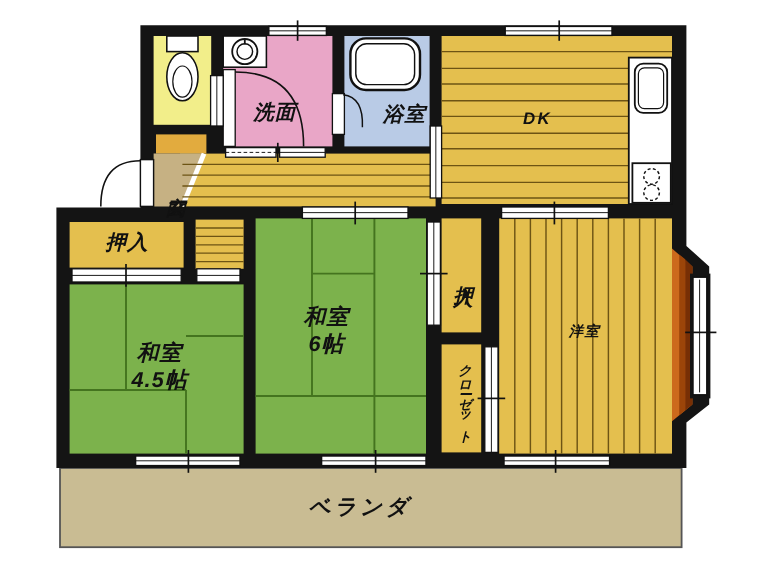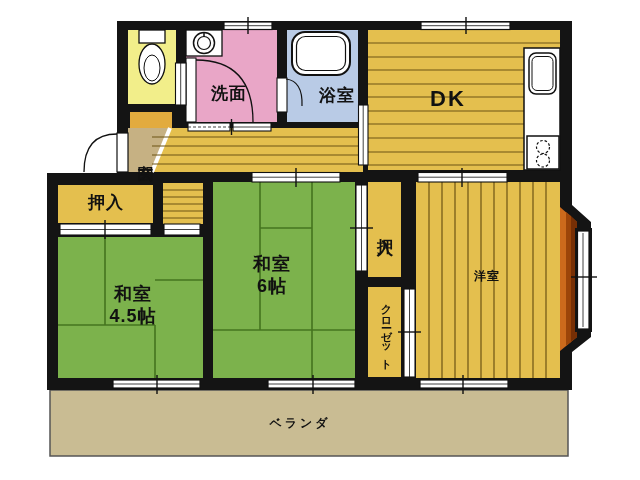--- a/index.html
+++ b/index.html
@@ -4,21 +4,21 @@
 <style>
   html,body { margin:0; padding:0; background:#ffffff; }
   #screen {
     position:relative; width:640px; height:480px; background:#fff; overflow:hidden;
     font-family:"Liberation Sans","DejaVu Sans",sans-serif;
   }
   #plan-svg { position:absolute; left:0; top:0; }
   .lbl {
     position:absolute; transform:translate(-50%,-50%);
     color:#111; font-weight:700; white-space:nowrap; text-align:center;
-    line-height:1.2; letter-spacing:1px;
+    line-height:1.2; letter-spacing:1px;font-style:italic;
   }
   .lbl.v {
     writing-mode:vertical-rl; text-orientation:upright; letter-spacing:2px; line-height:1;
   }
   .sz { font-weight:700; }
 </style>
 </head>
 <body>
 
 <div id="screen">
@@ -216,21 +216,21 @@
   <g>
     <rect x="117" y="133" width="11" height="39" fill="#ffffff" stroke="#111" stroke-width="1.2"></rect>
     <path d="M117,134 Q84,134 84,172" fill="none" stroke="#111" stroke-width="1.3"></path>
   </g>
 </svg>
 
 <div class="lbl" style="left:229px; top:94px; font-size:17px;">洗面</div>
 
 <div class="lbl" style="left:321px; top:96px; font-size:17px;margin-left:16px;">浴室</div>
 
-<div class="lbl" style="left:448px; top:99px; font-size:22px; letter-spacing:2px;">DK</div>
+<div class="lbl" style="left:448px; top:99px; font-size:14px; letter-spacing:2px;">DK</div>
 
 <div class="lbl v" style="left:146px; top:154px; font-size:15px;">玄関</div>
 
 <div class="lbl" style="left:106px; top:203px; font-size:17px;">押入</div>
 
 <div class="lbl" style="left:133px; top:306px; font-size:18px;">
   <div>和室</div>
   <div class="sz">4.5帖</div>
 </div>
 
@@ -240,15 +240,15 @@
 </div>
 
 <div class="lbl v" style="left:385px; top:227px; font-size:16px;">押入</div>
 
 <div class="lbl v" style="left:386px; top:330px; font-size:11px; letter-spacing:1px;">クローゼット</div>
 
 <div class="lbl" style="left:487px; top:276px; font-size:12px;">
   <div>洋室</div>
 </div>
 
-<div class="lbl" style="left:300px; top:423px; font-size:12px; letter-spacing:3px;">ベランダ</div>
+<div class="lbl" style="left:300px; top:423px; font-size:18px; letter-spacing:3px;">ベランダ</div>
 
 </div>
 
 </body></html>

